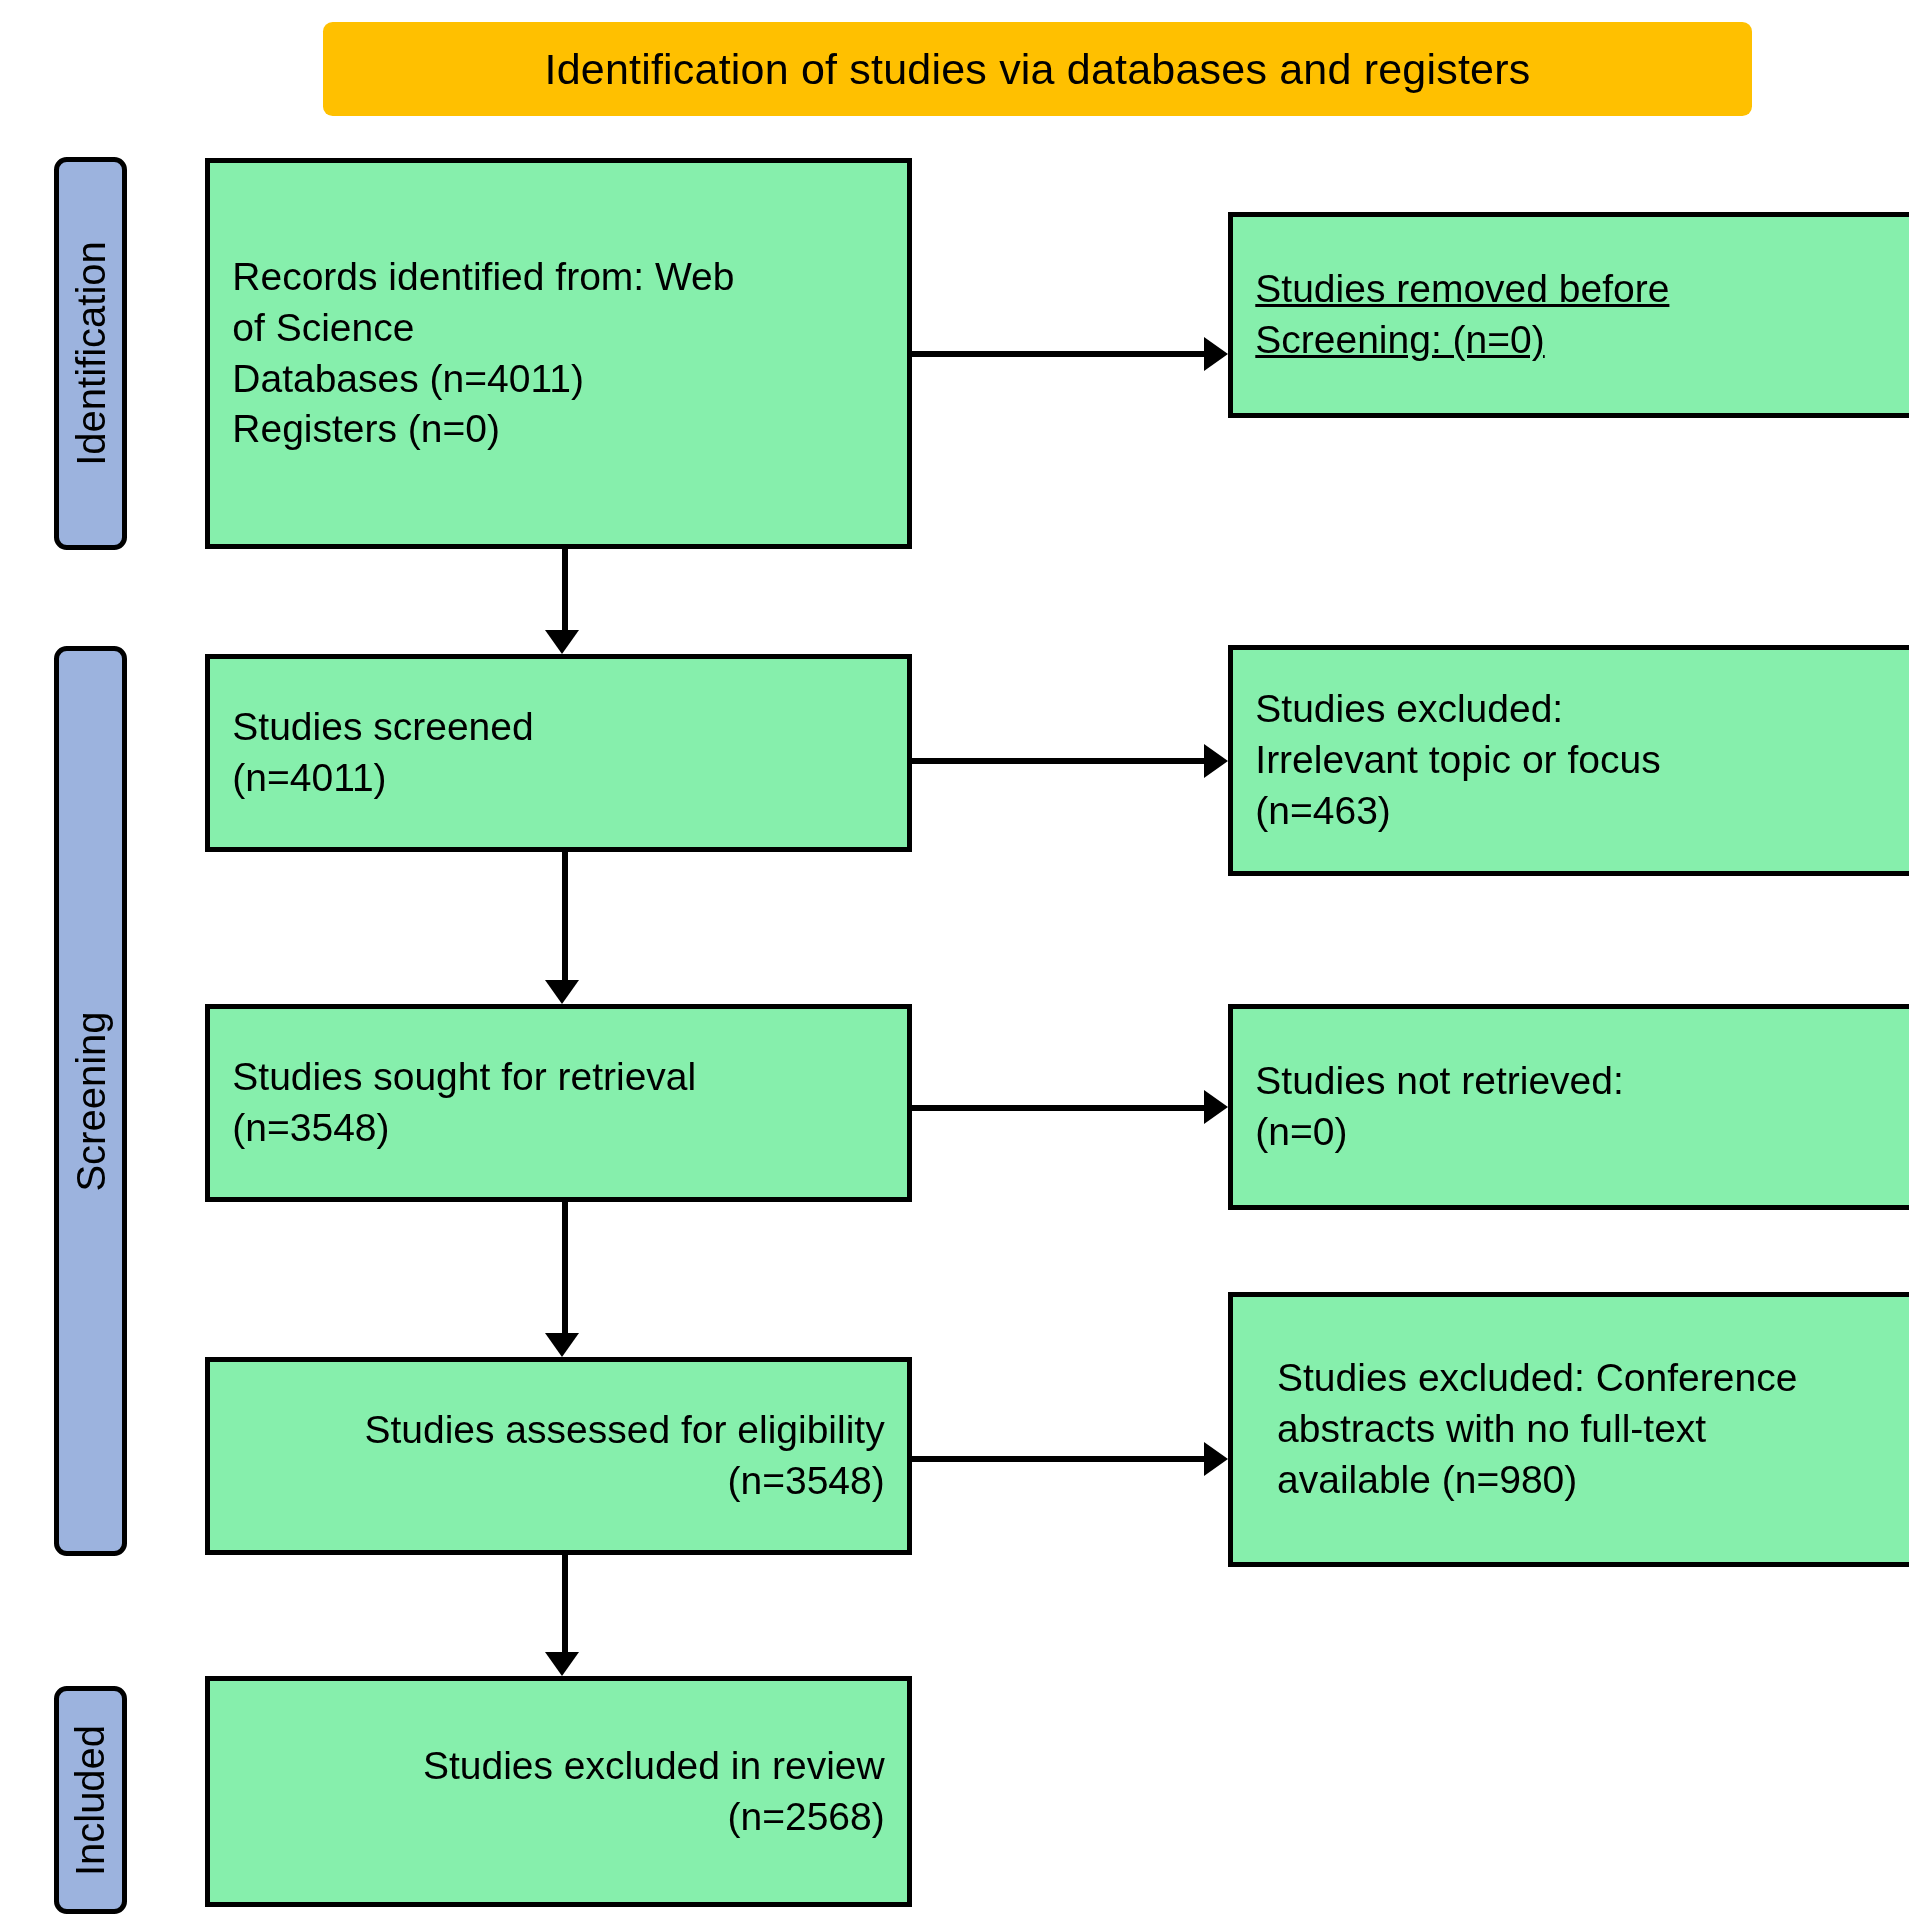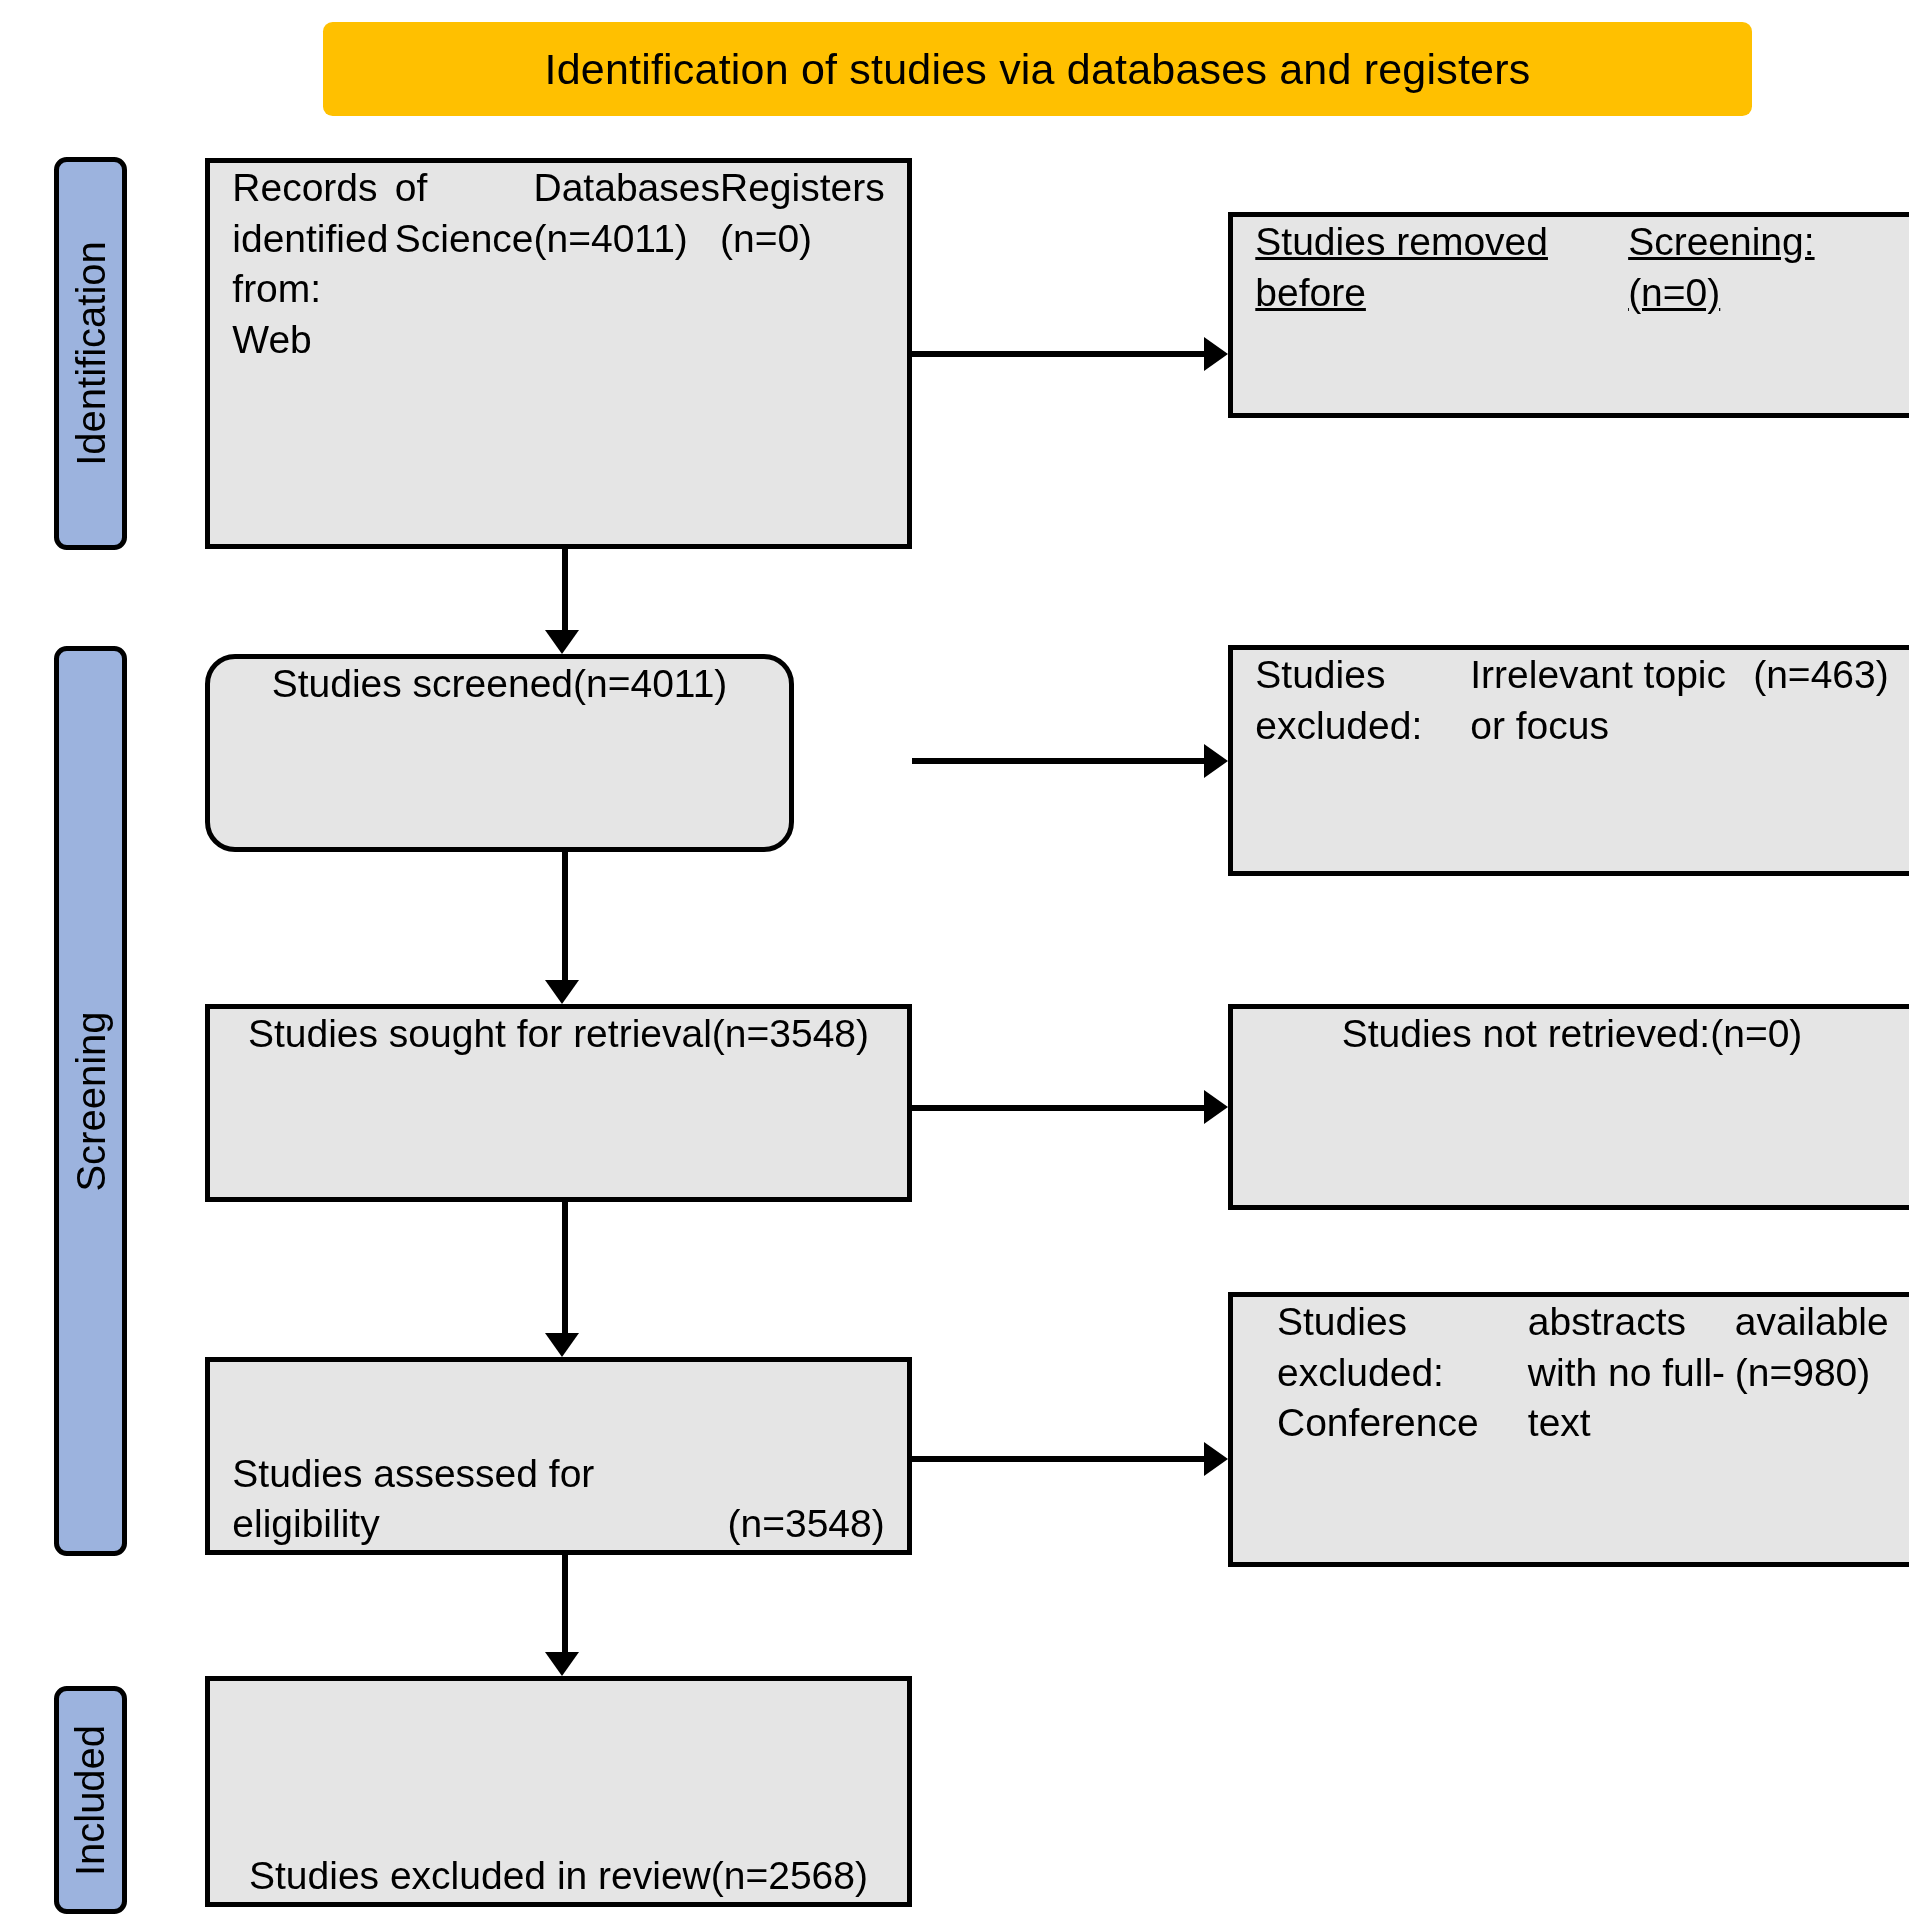--- a/index.html
+++ b/index.html
@@ -56,37 +56,37 @@
     font-size: 40px;
     color: #000000;
   }
   #stage-identification { left: 22.3px; top: 157px;  width: 73px;  height: 393px; }
   #stage-screening      { left: 22.3px; top: 646px;  width: 73px;  height: 910px; }
   #stage-included       { left: 22.3px; top: 1686px; width: 73px;  height: 228px; }
 
   
   .box {
     position: absolute;
-    background: #e5e5e5;
+    background: #86efac;
     border: 5.6px solid #000000;
     box-sizing: border-box;
     display: flex;
-    flex-direction: row;
+    flex-direction: column;
     justify-content: center;
     padding: 0 22.3px;
   }
   .box-line {
     font-size: 39px;
     line-height: 1.30;
     color: #000000;
   }
 
   
   #box-identified  { left: 173px; top: 158px;  width: 707px; height: 391px; }
-  #box-screened    { left: 173px; top: 654px;  width: 589px; height: 198px; border-radius: 30px; }
+  #box-screened    { left: 173px; top: 654px;  width: 707px; height: 198px; }
   #box-sought      { left: 173px; top: 1004px; width: 707px; height: 198px; }
   #box-assessed    { left: 173px; top: 1357px; width: 707px; height: 198px; align-items: flex-end; }
   #box-excluded-review { left: 173px; top: 1676px; width: 707px; height: 231px; align-items: flex-end; }
 
   
   #box-removed     { left: 1196px; top: 212px;  width: 688px; height: 206px; text-decoration: underline; }
   #box-excl-topic  { left: 1196px; top: 645px;  width: 688px; height: 231px; }
   #box-not-retr    { left: 1196px; top: 1004px; width: 688px; height: 206px; }
   #box-excl-conf   { left: 1196px; top: 1292px; width: 688px; height: 275px; padding-left: 44px; }
 

